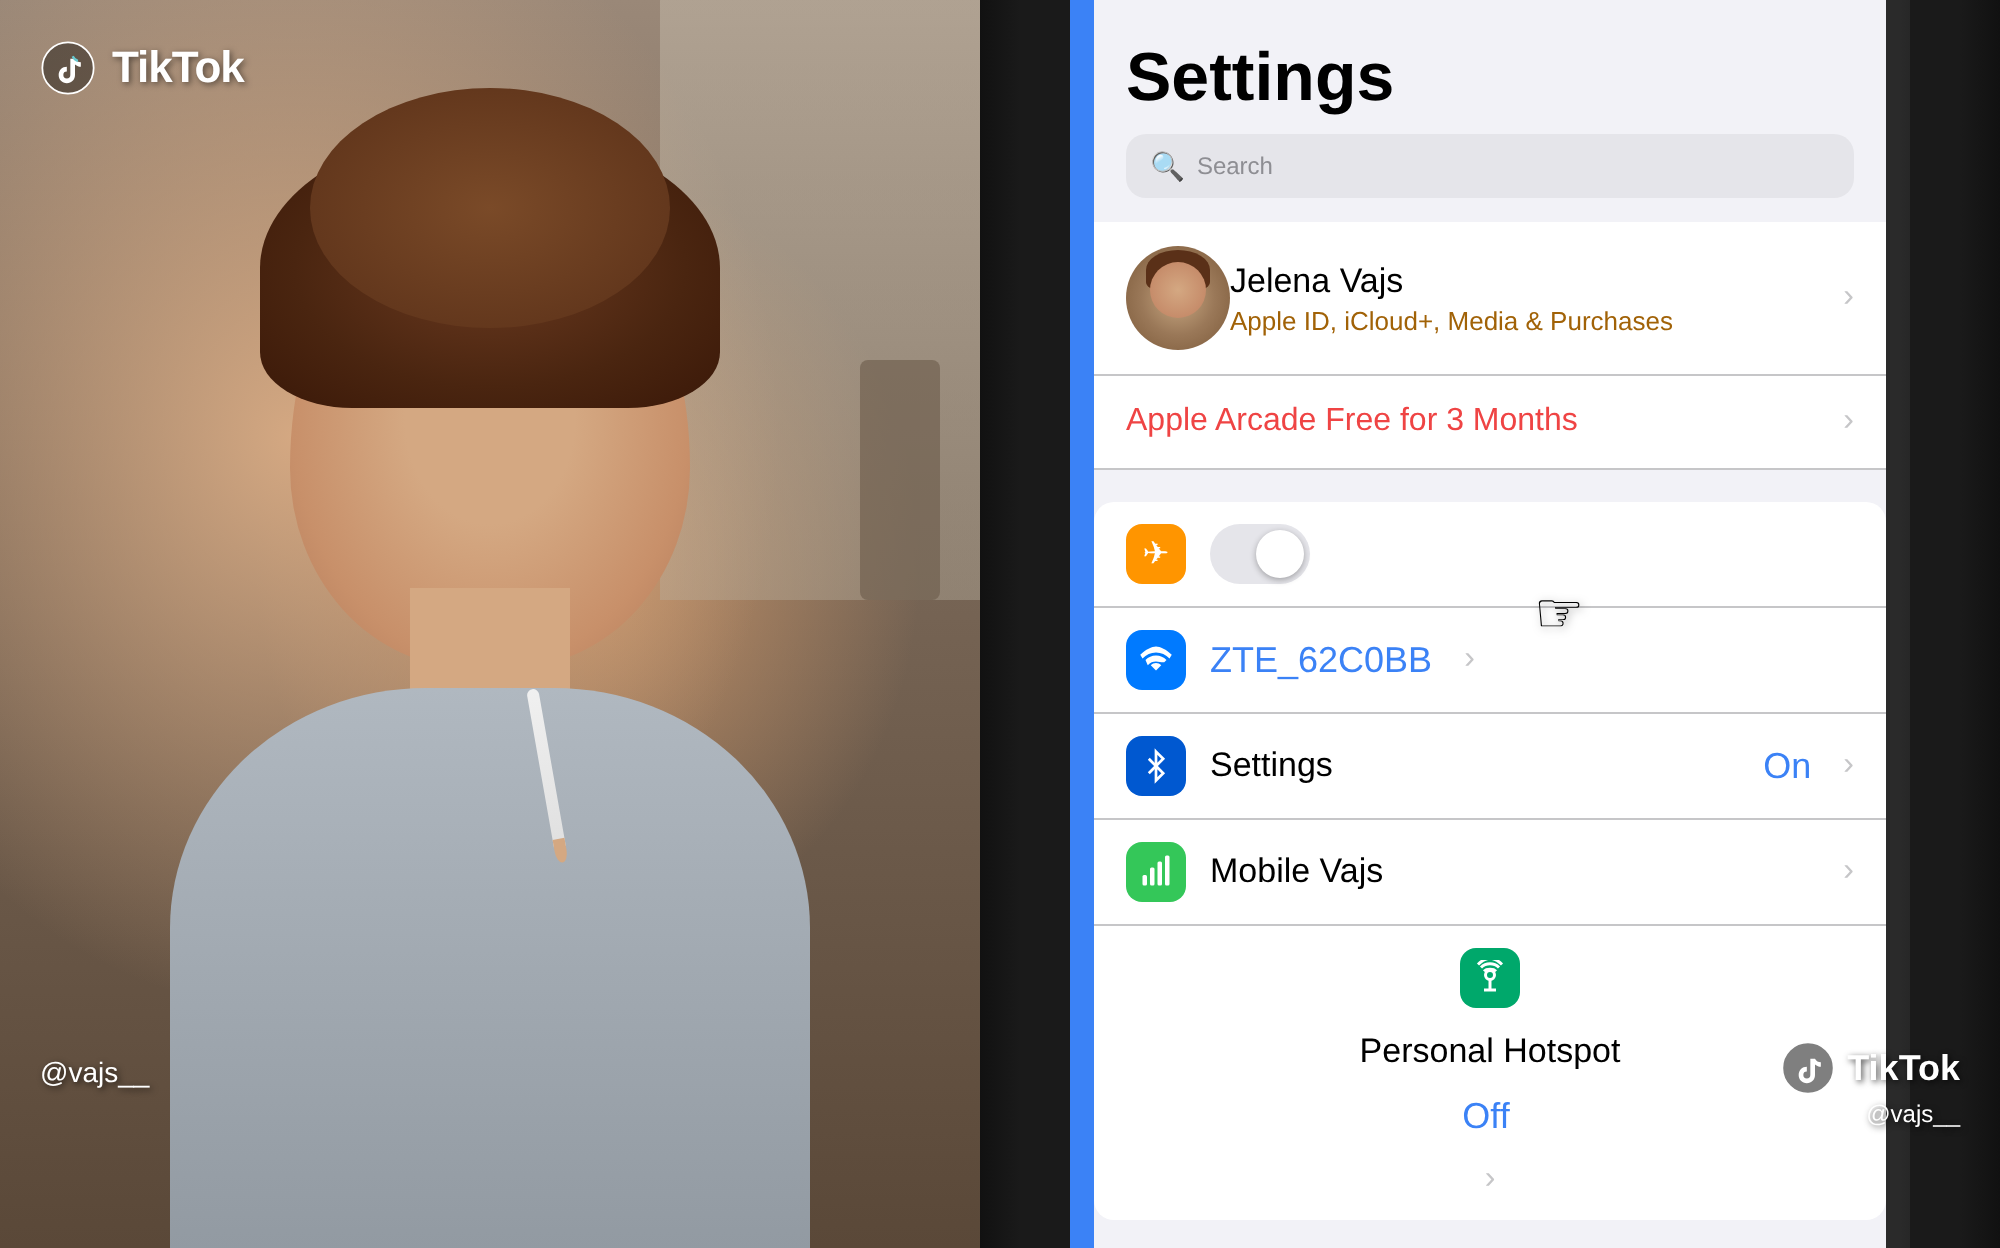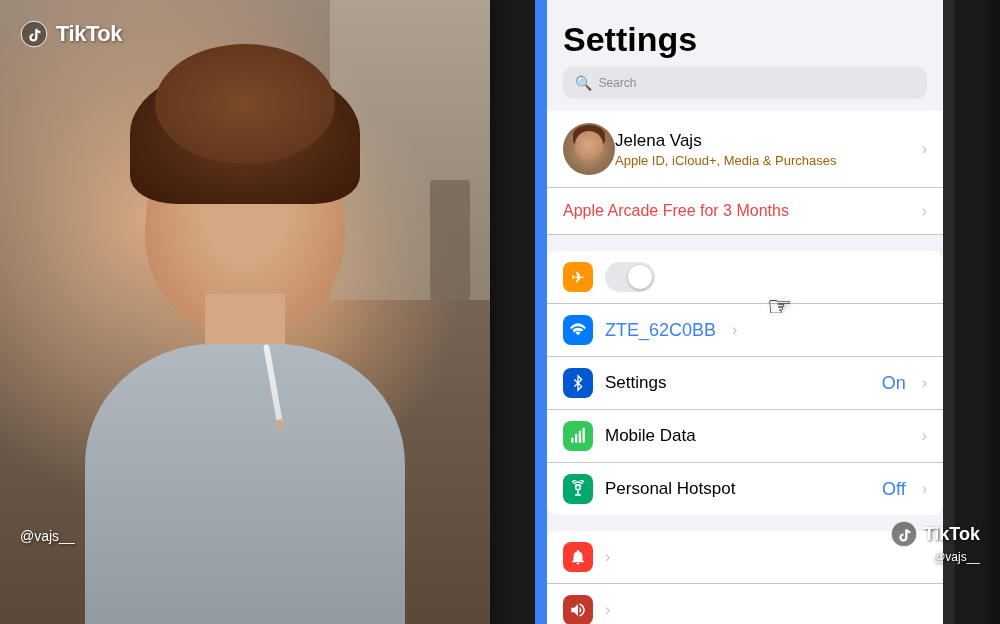--- a/index.html
+++ b/index.html
@@ -318,20 +318,21 @@
       display: flex;
       align-items: center;
       padding: 11px 16px;
       border-bottom: 0.5px solid #c6c6c8;
       gap: 12px;
       position: relative;
     }
 
     .settings-row:last-child {
       border-bottom: none;
+      flex-direction: column;
     }
 
     .settings-icon {
       width: 30px;
       height: 30px;
       border-radius: 8px;
       display: flex;
       align-items: center;
       justify-content: center;
       flex-shrink: 0;
@@ -550,21 +551,21 @@
 
         <div class="settings-row">
           <div class="settings-icon icon-green">
             <svg width="18" height="18" viewBox="0 0 24 24" fill="white">
               <rect x="3" y="14" width="3" height="7" rx="1"></rect>
               <rect x="8" y="9" width="3" height="12" rx="1"></rect>
               <rect x="13" y="5" width="3" height="16" rx="1"></rect>
               <rect x="18" y="1" width="3" height="20" rx="1"></rect>
             </svg>
           </div>
-          <span class="settings-label">Mobile Data</span>
+          <span class="settings-label">Mobile Vajs</span>
           <span class="chevron">›</span>
         </div>
 
         <div class="settings-row">
           <div class="settings-icon icon-green-dark">
             <svg width="18" height="18" viewBox="0 0 24 24" fill="none" stroke="white" stroke-width="2">
               <circle cx="12" cy="10" r="3"></circle>
               <path d="M6 5c3.3-3.3 8.7-3.3 12 0M4 3C9.5-2.5 14.5-2.5 20 3M8 7.5C9.7 5.8 14.3 5.8 16 7.5"></path>
               <line x1="12" y1="13" x2="12" y2="20"></line>
               <line x1="8" y1="20" x2="16" y2="20"></line>

